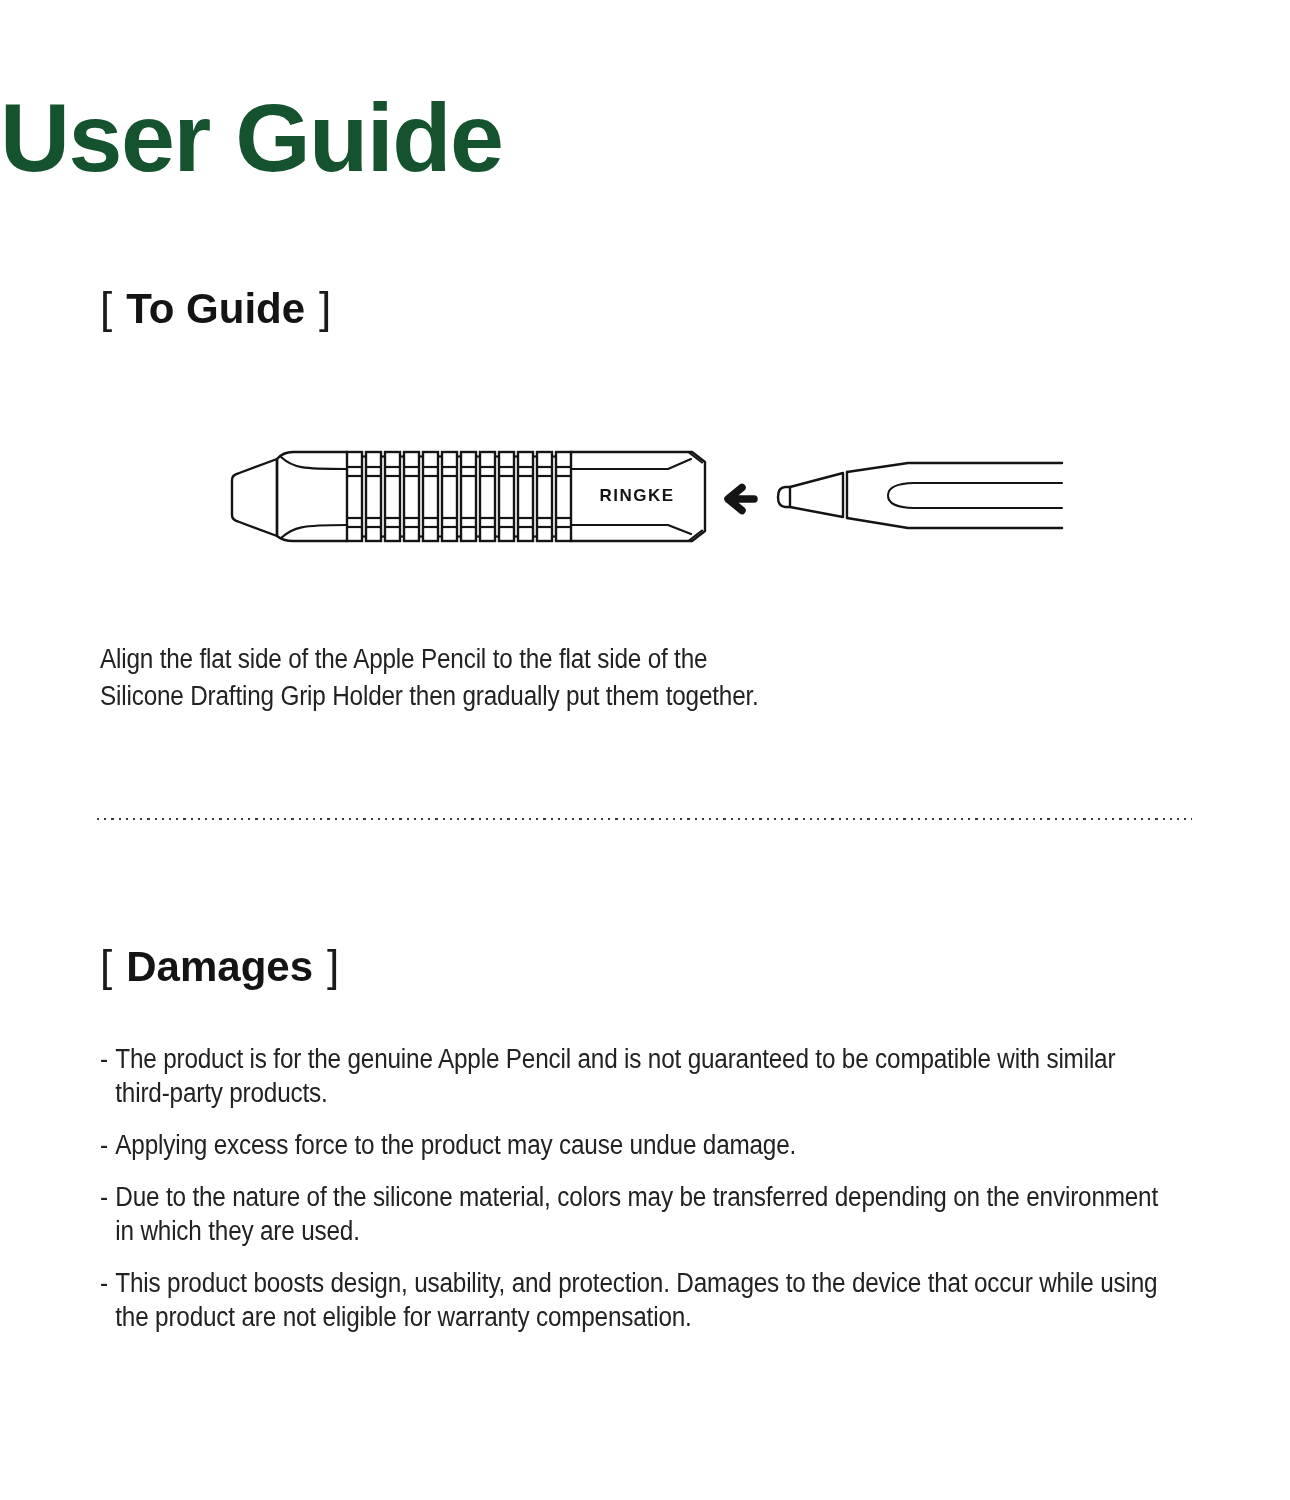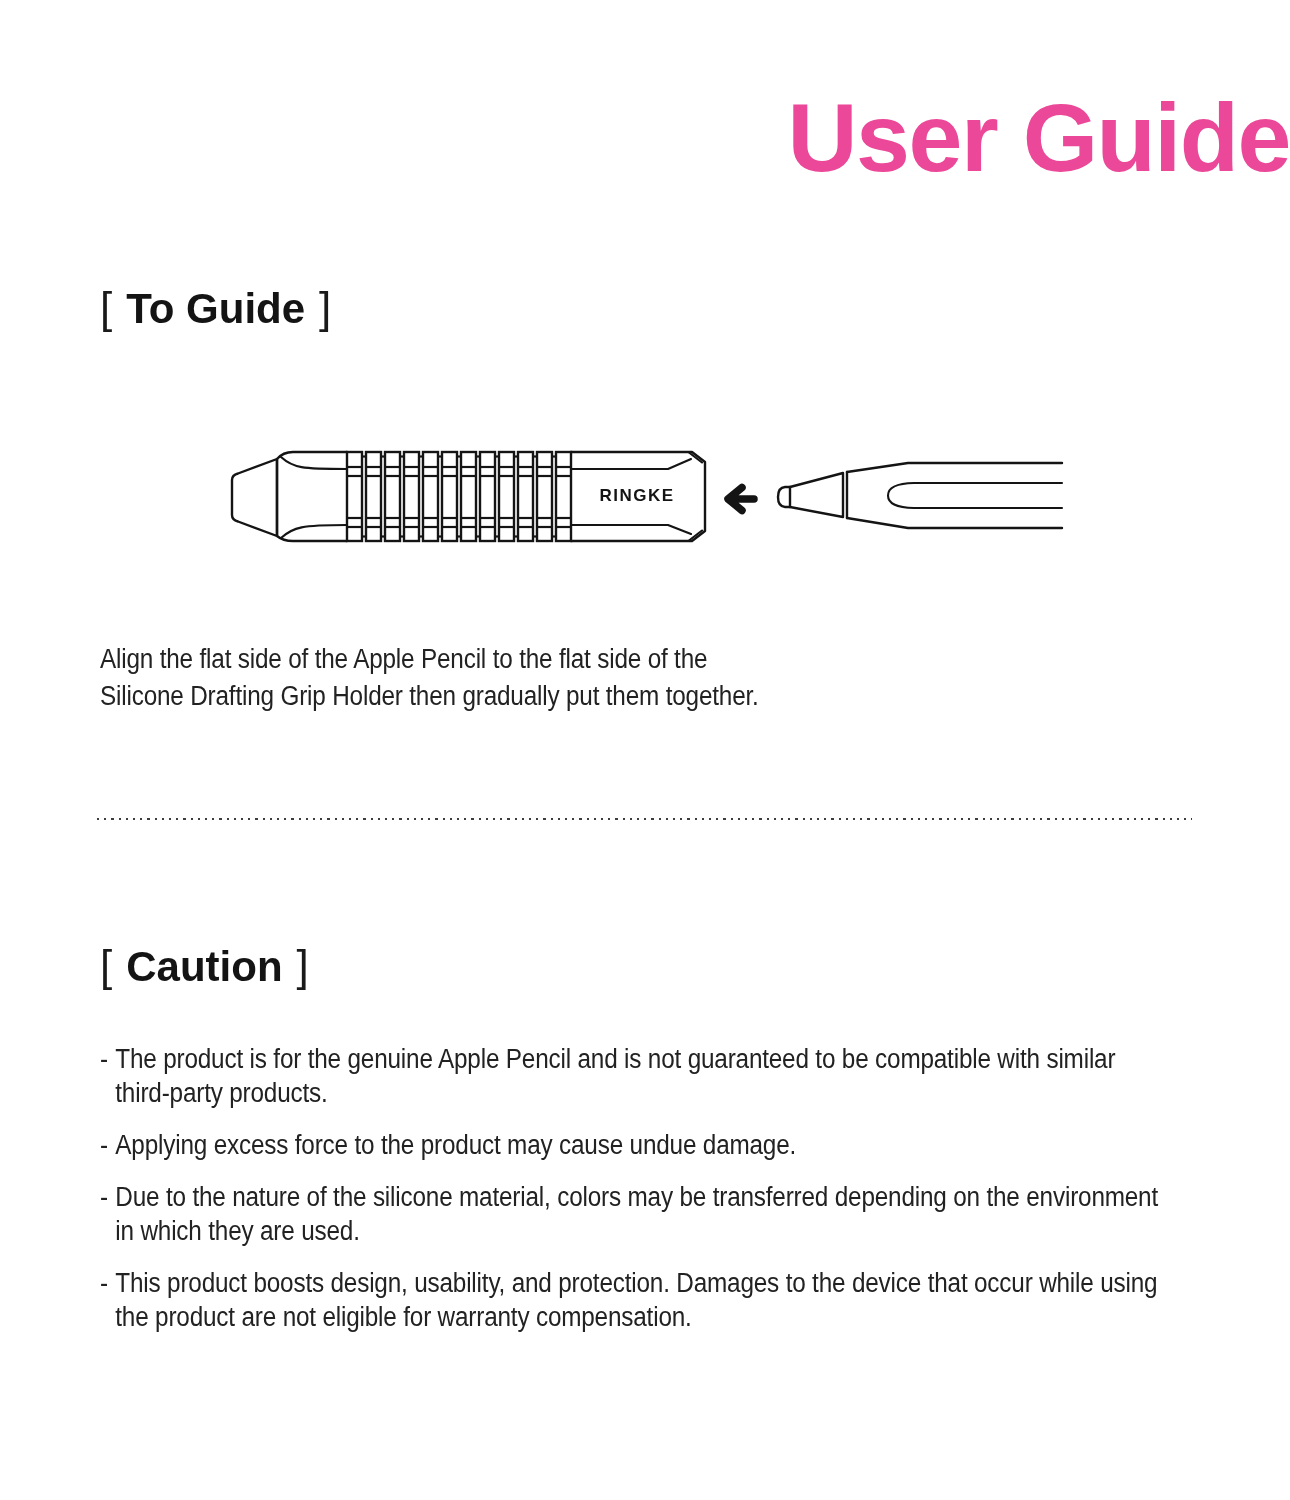--- a/index.html
+++ b/index.html
@@ -1,22 +1,22 @@
 <!DOCTYPE html>
 <html><head>
 <meta charset="utf-8">
 <style>
   html,body{margin:0;padding:0;background:#fff;}
   .page{
     position:relative;width:1290px;height:1500px;background:#ffffff;
     font-family:"Liberation Sans","DejaVu Sans",sans-serif;color:#1a1a1a;overflow:hidden;
   }
   .title{
-    position:absolute;top:82px;left:0;width:100%;text-align:right;
-    font-size:97px;font-weight:700;letter-spacing:-1.5px;margin:0;color:#ec4899;
+    position:absolute;top:82px;left:0;width:100%;text-align:left;
+    font-size:97px;font-weight:700;letter-spacing:-1.5px;margin:0;color:#14532d;
   }
   .section-heading{
     position:absolute;left:100px;display:flex;align-items:baseline;gap:14px;
     font-size:42px;font-weight:700;color:#141414;line-height:1.2;
   }
   .section-heading .bracket{font-weight:400;font-size:44px;color:#1a1a1a;}
   .equip-heading{top:282px;}
   .caution-heading{top:940px;}
   .diagram{position:absolute;left:0;top:440px;}
   .description{
@@ -167,21 +167,21 @@
 
   <div class="description">
     <div class="desc-line">Align the flat side of the Apple Pencil to the flat side of the</div>
     <div class="desc-line">Silicone Drafting Grip Holder then gradually put them together.</div>
   </div>
 
   <div class="divider"></div>
 
   <div class="section-heading caution-heading">
     <span class="bracket">[</span>
-    <span class="heading-label">Caution</span>
+    <span class="heading-label">Damages</span>
     <span class="bracket">]</span>
   </div>
 
   <div class="caution-list">
     <div class="caution-item">
       <span class="dash">-</span>
       <div class="lines">
         <div class="line">The product is for the genuine Apple Pencil and is not guaranteed to be compatible with similar</div>
         <div class="line">third-party products.</div>
       </div>

